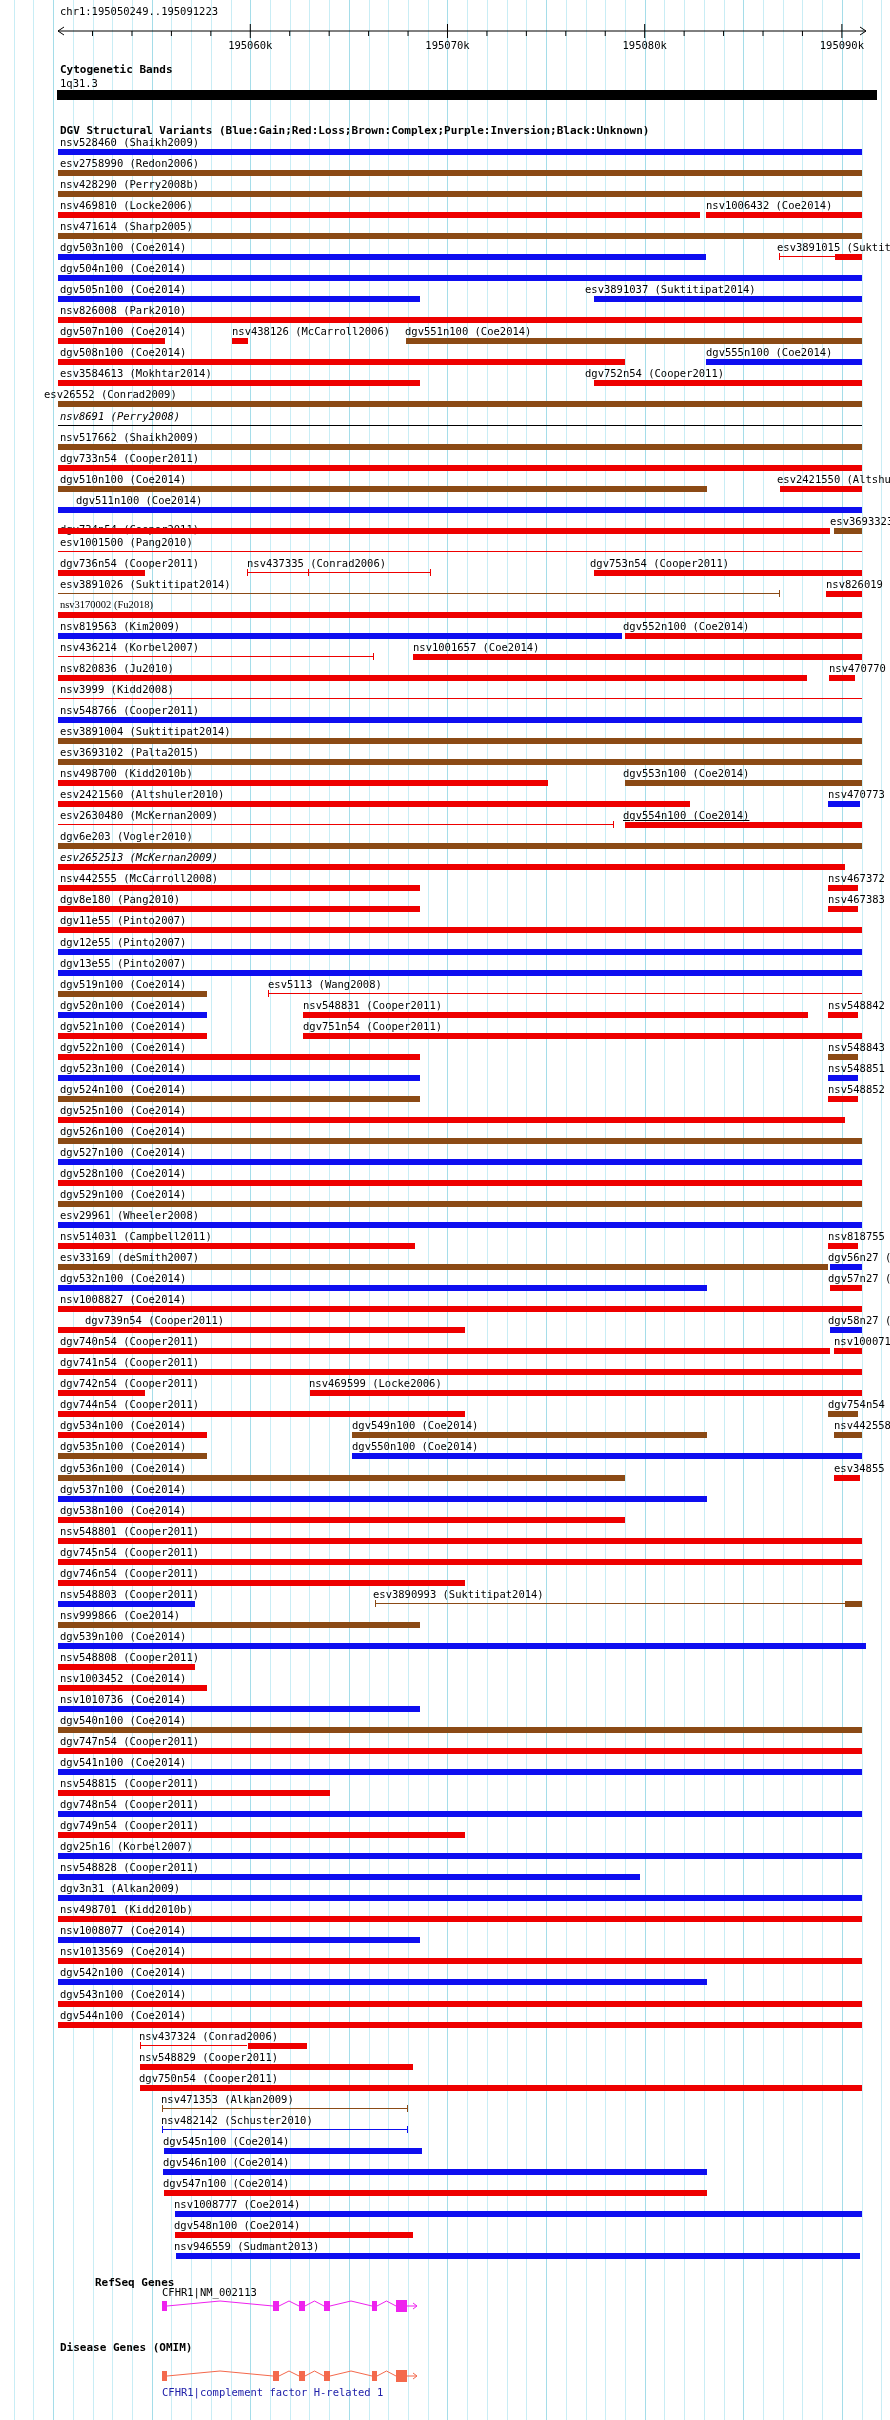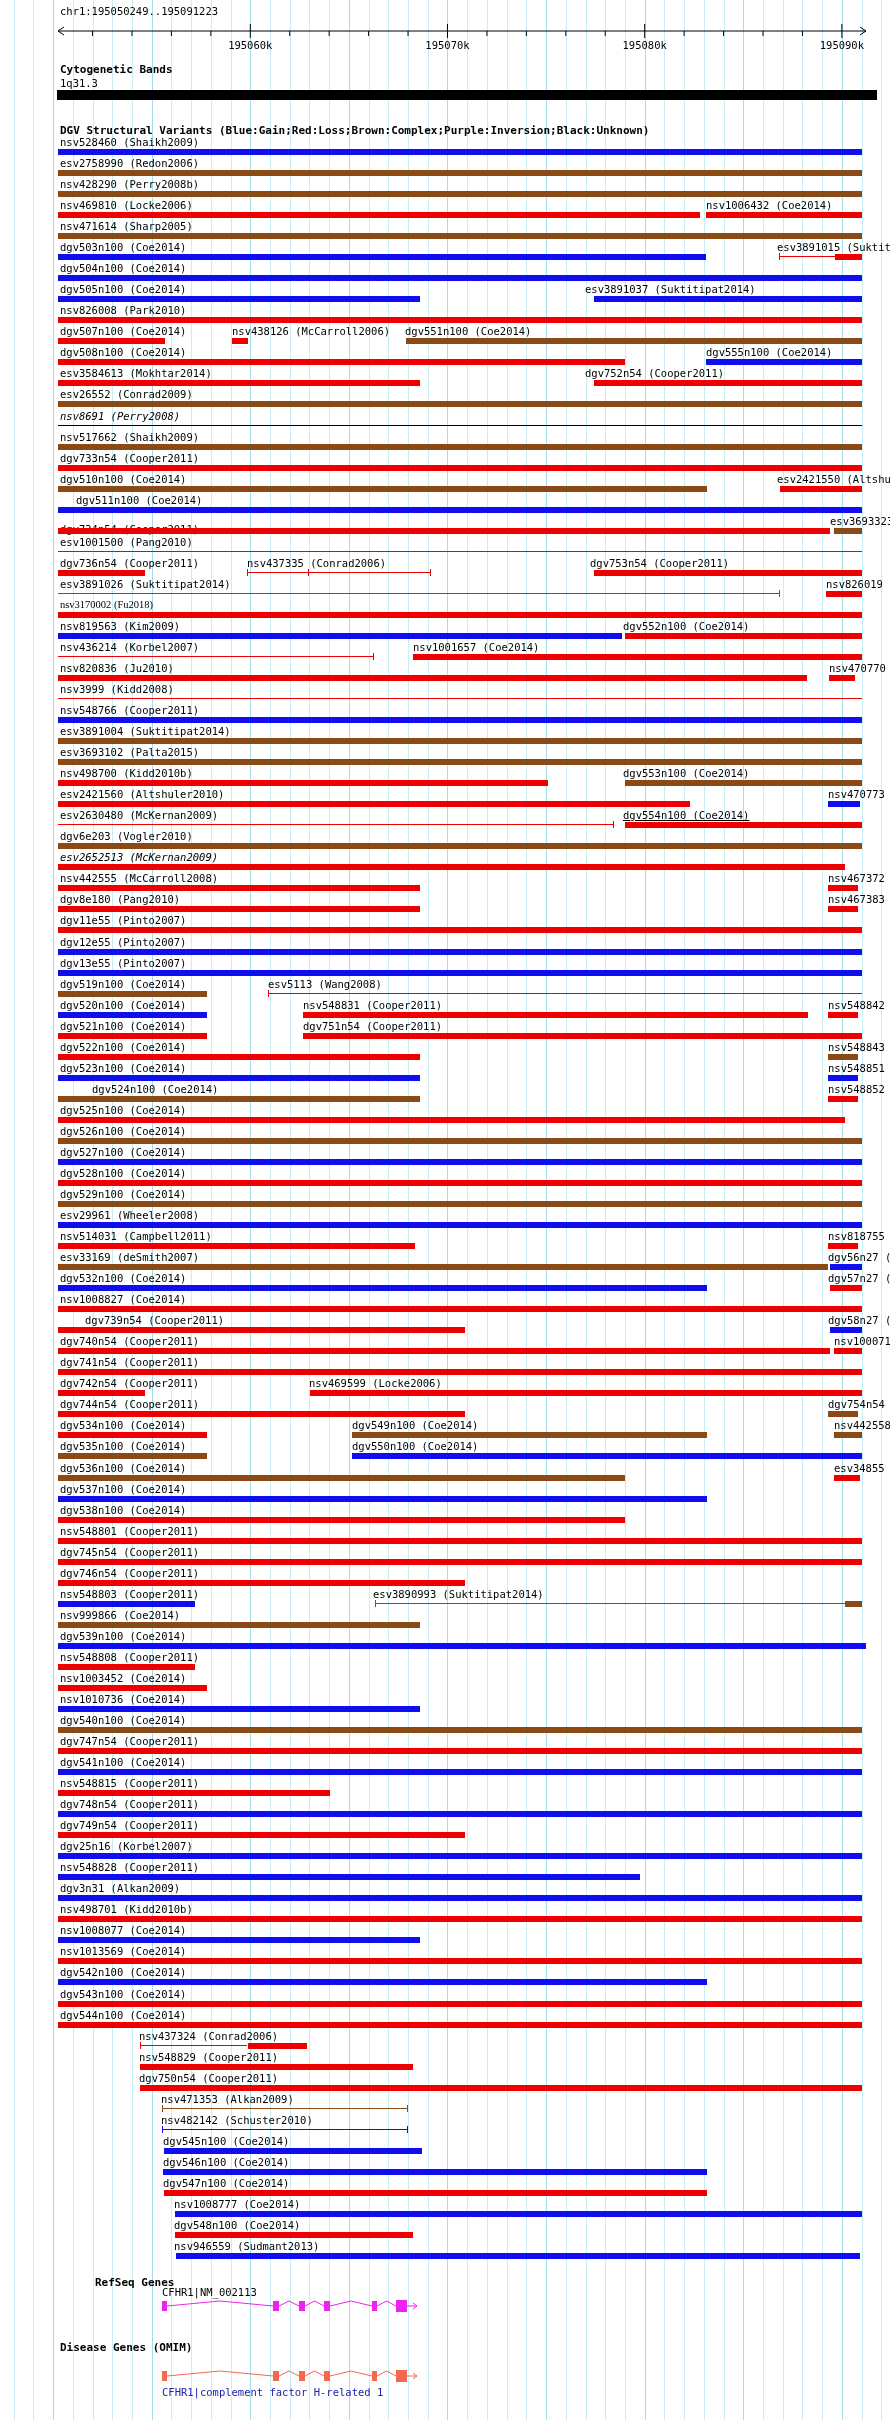--- a/index.html
+++ b/index.html
@@ -138,21 +138,21 @@
       <div class="seg" style="left: 232px; width: 16px; top: 338px; height: 6px; background: rgb(238, 0, 0);"></div>
       <div class="seg" style="left: 406px; width: 456px; top: 338px; height: 6px; background: rgb(139, 74, 21);"></div>
       <div class="txt" style="left: 60px; top: 346px;">dgv508n100 (Coe2014)</div>
       <div class="txt" style="left: 706px; top: 346px;">dgv555n100 (Coe2014)</div>
       <div class="seg" style="left: 58px; width: 567px; top: 359px; height: 6px; background: rgb(238, 0, 0);"></div>
       <div class="seg" style="left: 706px; width: 156px; top: 359px; height: 6px; background: rgb(14, 14, 240);"></div>
       <div class="txt" style="left: 60px; top: 367px;">esv3584613 (Mokhtar2014)</div>
       <div class="txt" style="left: 585px; top: 367px;">dgv752n54 (Cooper2011)</div>
       <div class="seg" style="left: 58px; width: 362px; top: 380px; height: 6px; background: rgb(238, 0, 0);"></div>
       <div class="seg" style="left: 594px; width: 268px; top: 380px; height: 6px; background: rgb(238, 0, 0);"></div>
-      <div class="txt" style="left: 60px; top: 388px;">esv26552 (Conrad2009)</div>
+      <div class="txt" style="left: 44px; top: 388px;">esv26552 (Conrad2009)</div>
       <div class="seg" style="left: 58px; width: 804px; top: 401px; height: 6px; background: rgb(139, 74, 21);"></div>
       <div class="txt" style="left: 60px; top: 410px; font-style: italic;">nsv8691 (Perry2008)</div>
       <div class="seg" style="left: 58px; width: 804px; top: 425px; height: 1px; background: rgb(0, 0, 0);"></div>
       <div class="txt" style="left: 60px; top: 431px;">nsv517662 (Shaikh2009)</div>
       <div class="seg" style="left: 58px; width: 804px; top: 444px; height: 6px; background: rgb(139, 74, 21);"></div>
       <div class="txt" style="left: 60px; top: 452px;">dgv733n54 (Cooper2011)</div>
       <div class="seg" style="left: 58px; width: 804px; top: 465px; height: 6px; background: rgb(238, 0, 0);"></div>
       <div class="txt" style="left: 60px; top: 473px;">dgv510n100 (Coe2014)</div>
       <div class="txt" style="left: 777px; top: 473px;">esv2421550 (Altshu</div>
       <div class="seg" style="left: 58px; width: 649px; top: 486px; height: 6px; background: rgb(139, 74, 21);"></div>
@@ -249,21 +249,21 @@
       <div class="seg" style="left: 58px; width: 149px; top: 1033px; height: 6px; background: rgb(238, 0, 0);"></div>
       <div class="seg" style="left: 303px; width: 559px; top: 1033px; height: 6px; background: rgb(238, 0, 0);"></div>
       <div class="txt" style="left: 60px; top: 1041px;">dgv522n100 (Coe2014)</div>
       <div class="txt" style="left: 828px; top: 1041px;">nsv548843</div>
       <div class="seg" style="left: 58px; width: 362px; top: 1054px; height: 6px; background: rgb(238, 0, 0);"></div>
       <div class="seg" style="left: 828px; width: 30px; top: 1054px; height: 6px; background: rgb(139, 74, 21);"></div>
       <div class="txt" style="left: 60px; top: 1062px;">dgv523n100 (Coe2014)</div>
       <div class="txt" style="left: 828px; top: 1062px;">nsv548851</div>
       <div class="seg" style="left: 58px; width: 362px; top: 1075px; height: 6px; background: rgb(14, 14, 240);"></div>
       <div class="seg" style="left: 828px; width: 30px; top: 1075px; height: 6px; background: rgb(14, 14, 240);"></div>
-      <div class="txt" style="left: 60px; top: 1083px; margin-left: 32px;">dgv524n100 (Coe2014)</div>
+      <div class="txt" style="left: 60px; top: 1083px;">dgv524n100 (Coe2014)</div>
       <div class="txt" style="left: 828px; top: 1083px;">nsv548852</div>
       <div class="seg" style="left: 58px; width: 362px; top: 1096px; height: 6px; background: rgb(139, 74, 21);"></div>
       <div class="seg" style="left: 828px; width: 30px; top: 1096px; height: 6px; background: rgb(238, 0, 0);"></div>
       <div class="txt" style="left: 60px; top: 1104px;">dgv525n100 (Coe2014)</div>
       <div class="seg" style="left: 58px; width: 787px; top: 1117px; height: 6px; background: rgb(238, 0, 0);"></div>
       <div class="txt" style="left: 60px; top: 1125px;">dgv526n100 (Coe2014)</div>
       <div class="seg" style="left: 58px; width: 804px; top: 1138px; height: 6px; background: rgb(139, 74, 21);"></div>
       <div class="txt" style="left: 60px; top: 1146px;">dgv527n100 (Coe2014)</div>
       <div class="seg" style="left: 58px; width: 804px; top: 1159px; height: 6px; background: rgb(14, 14, 240);"></div>
       <div class="txt" style="left: 60px; top: 1167px;">dgv528n100 (Coe2014)</div>

